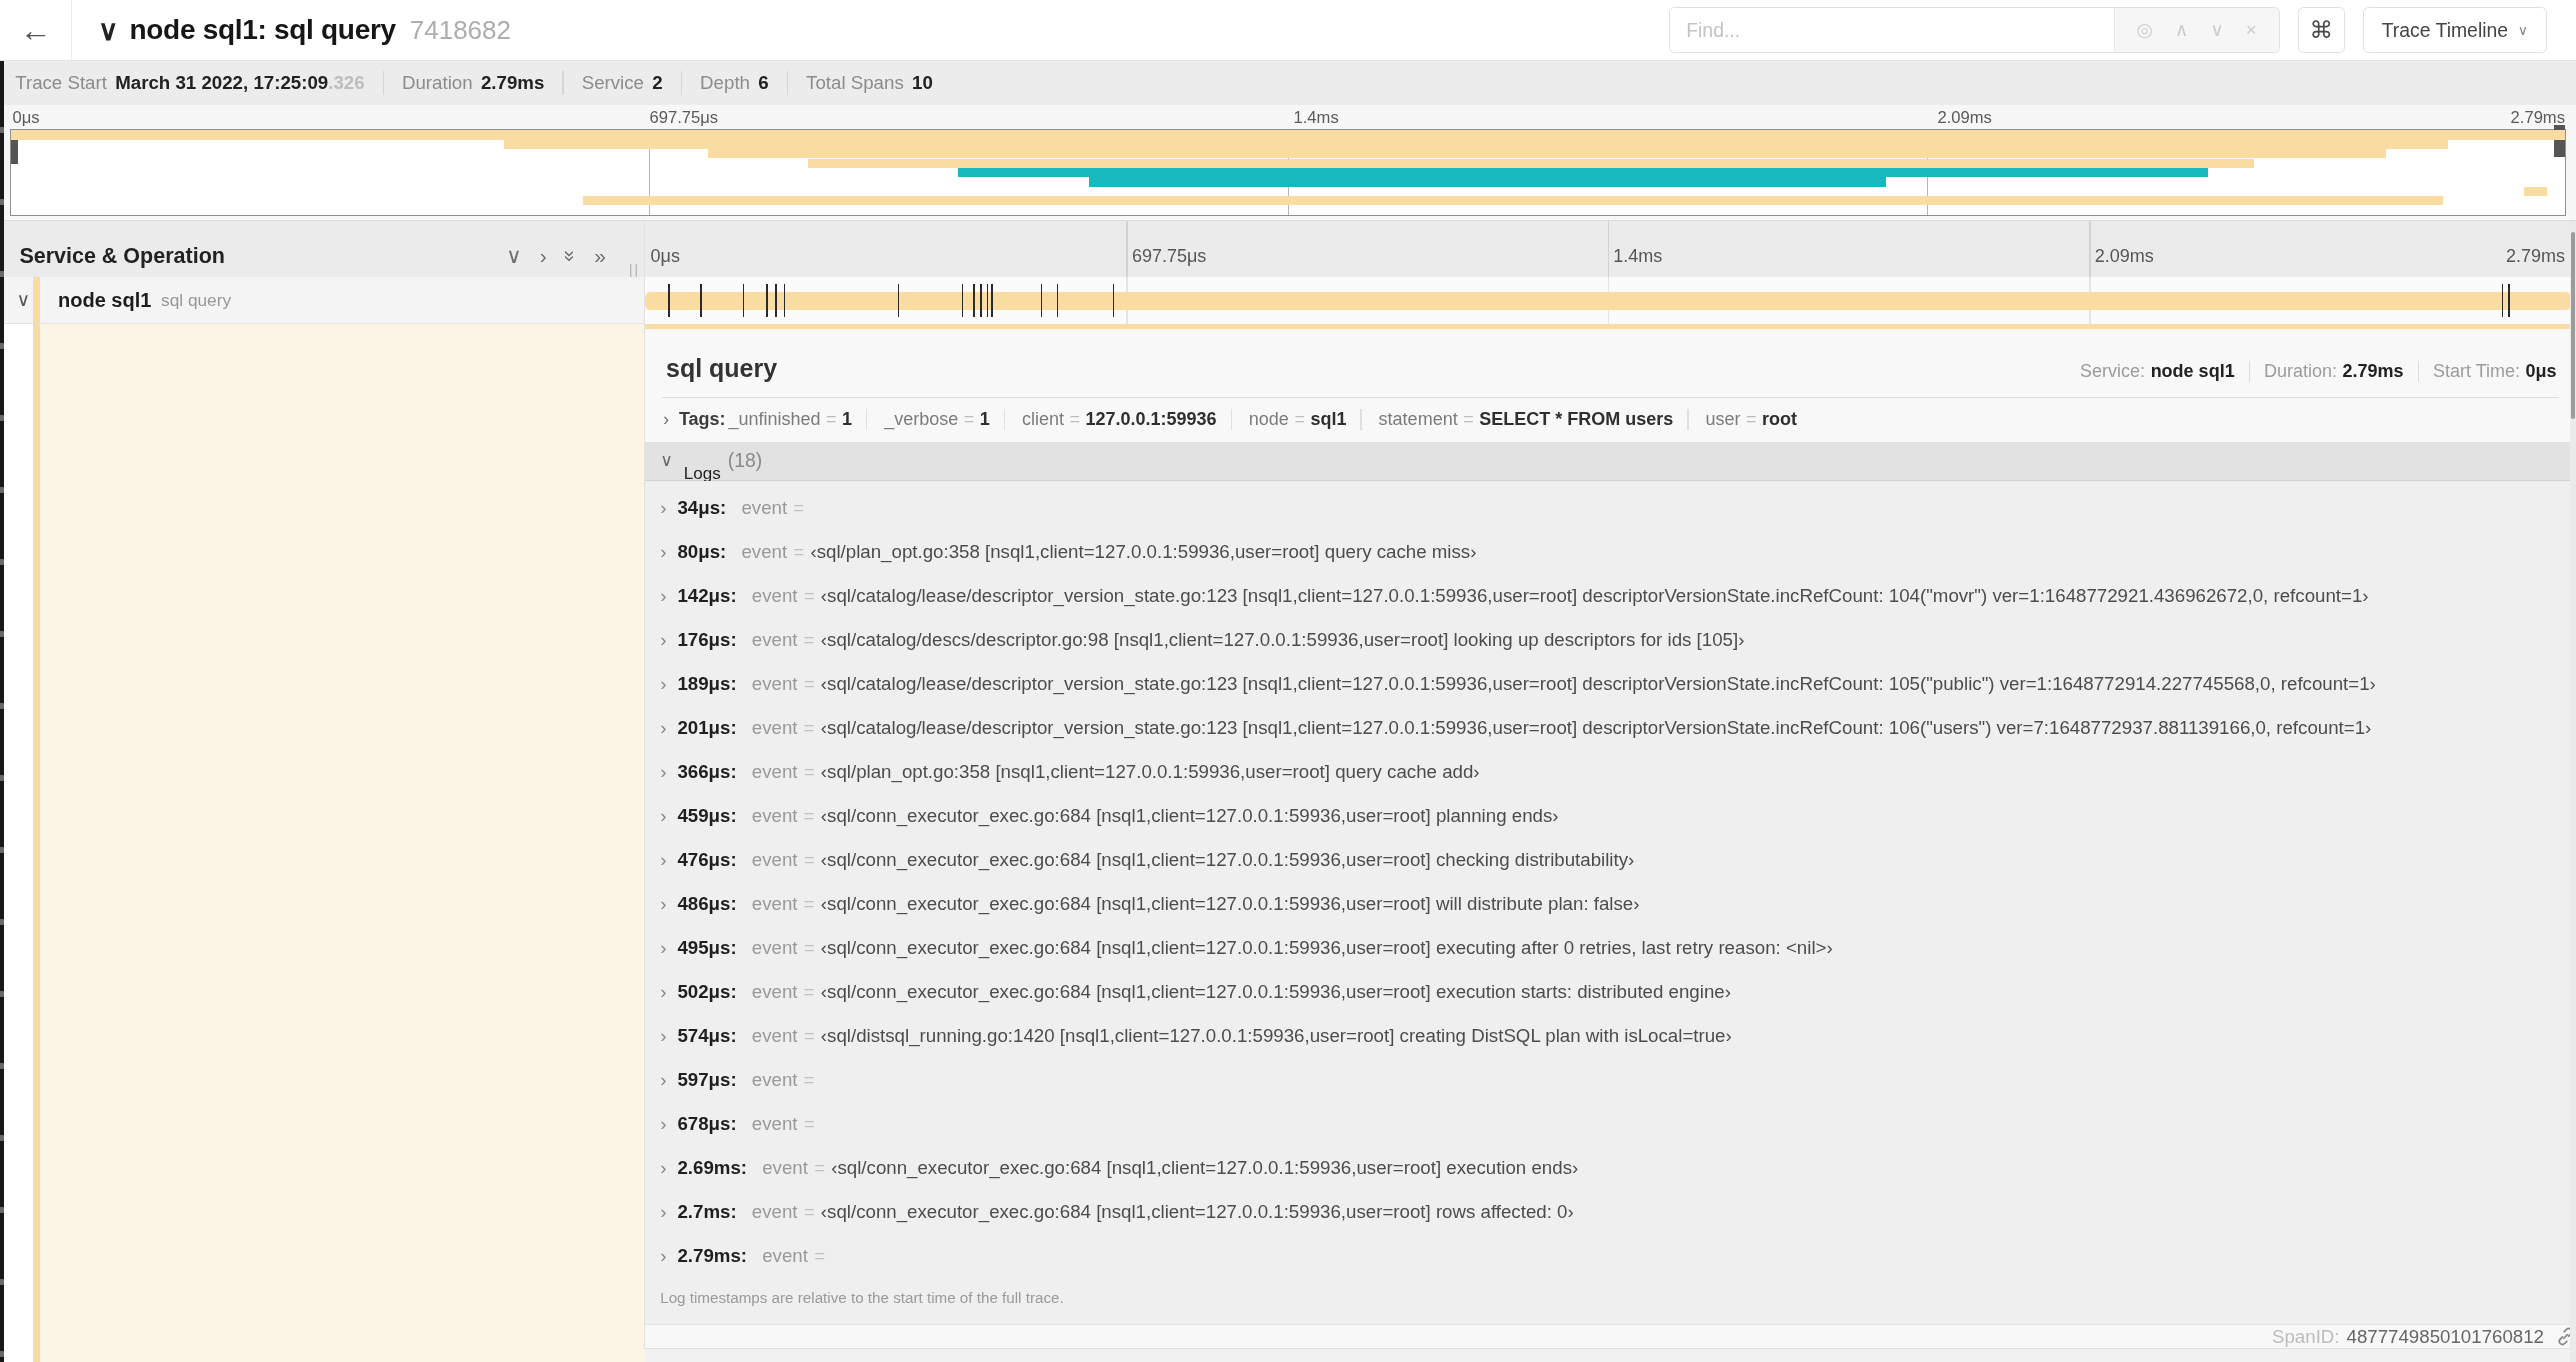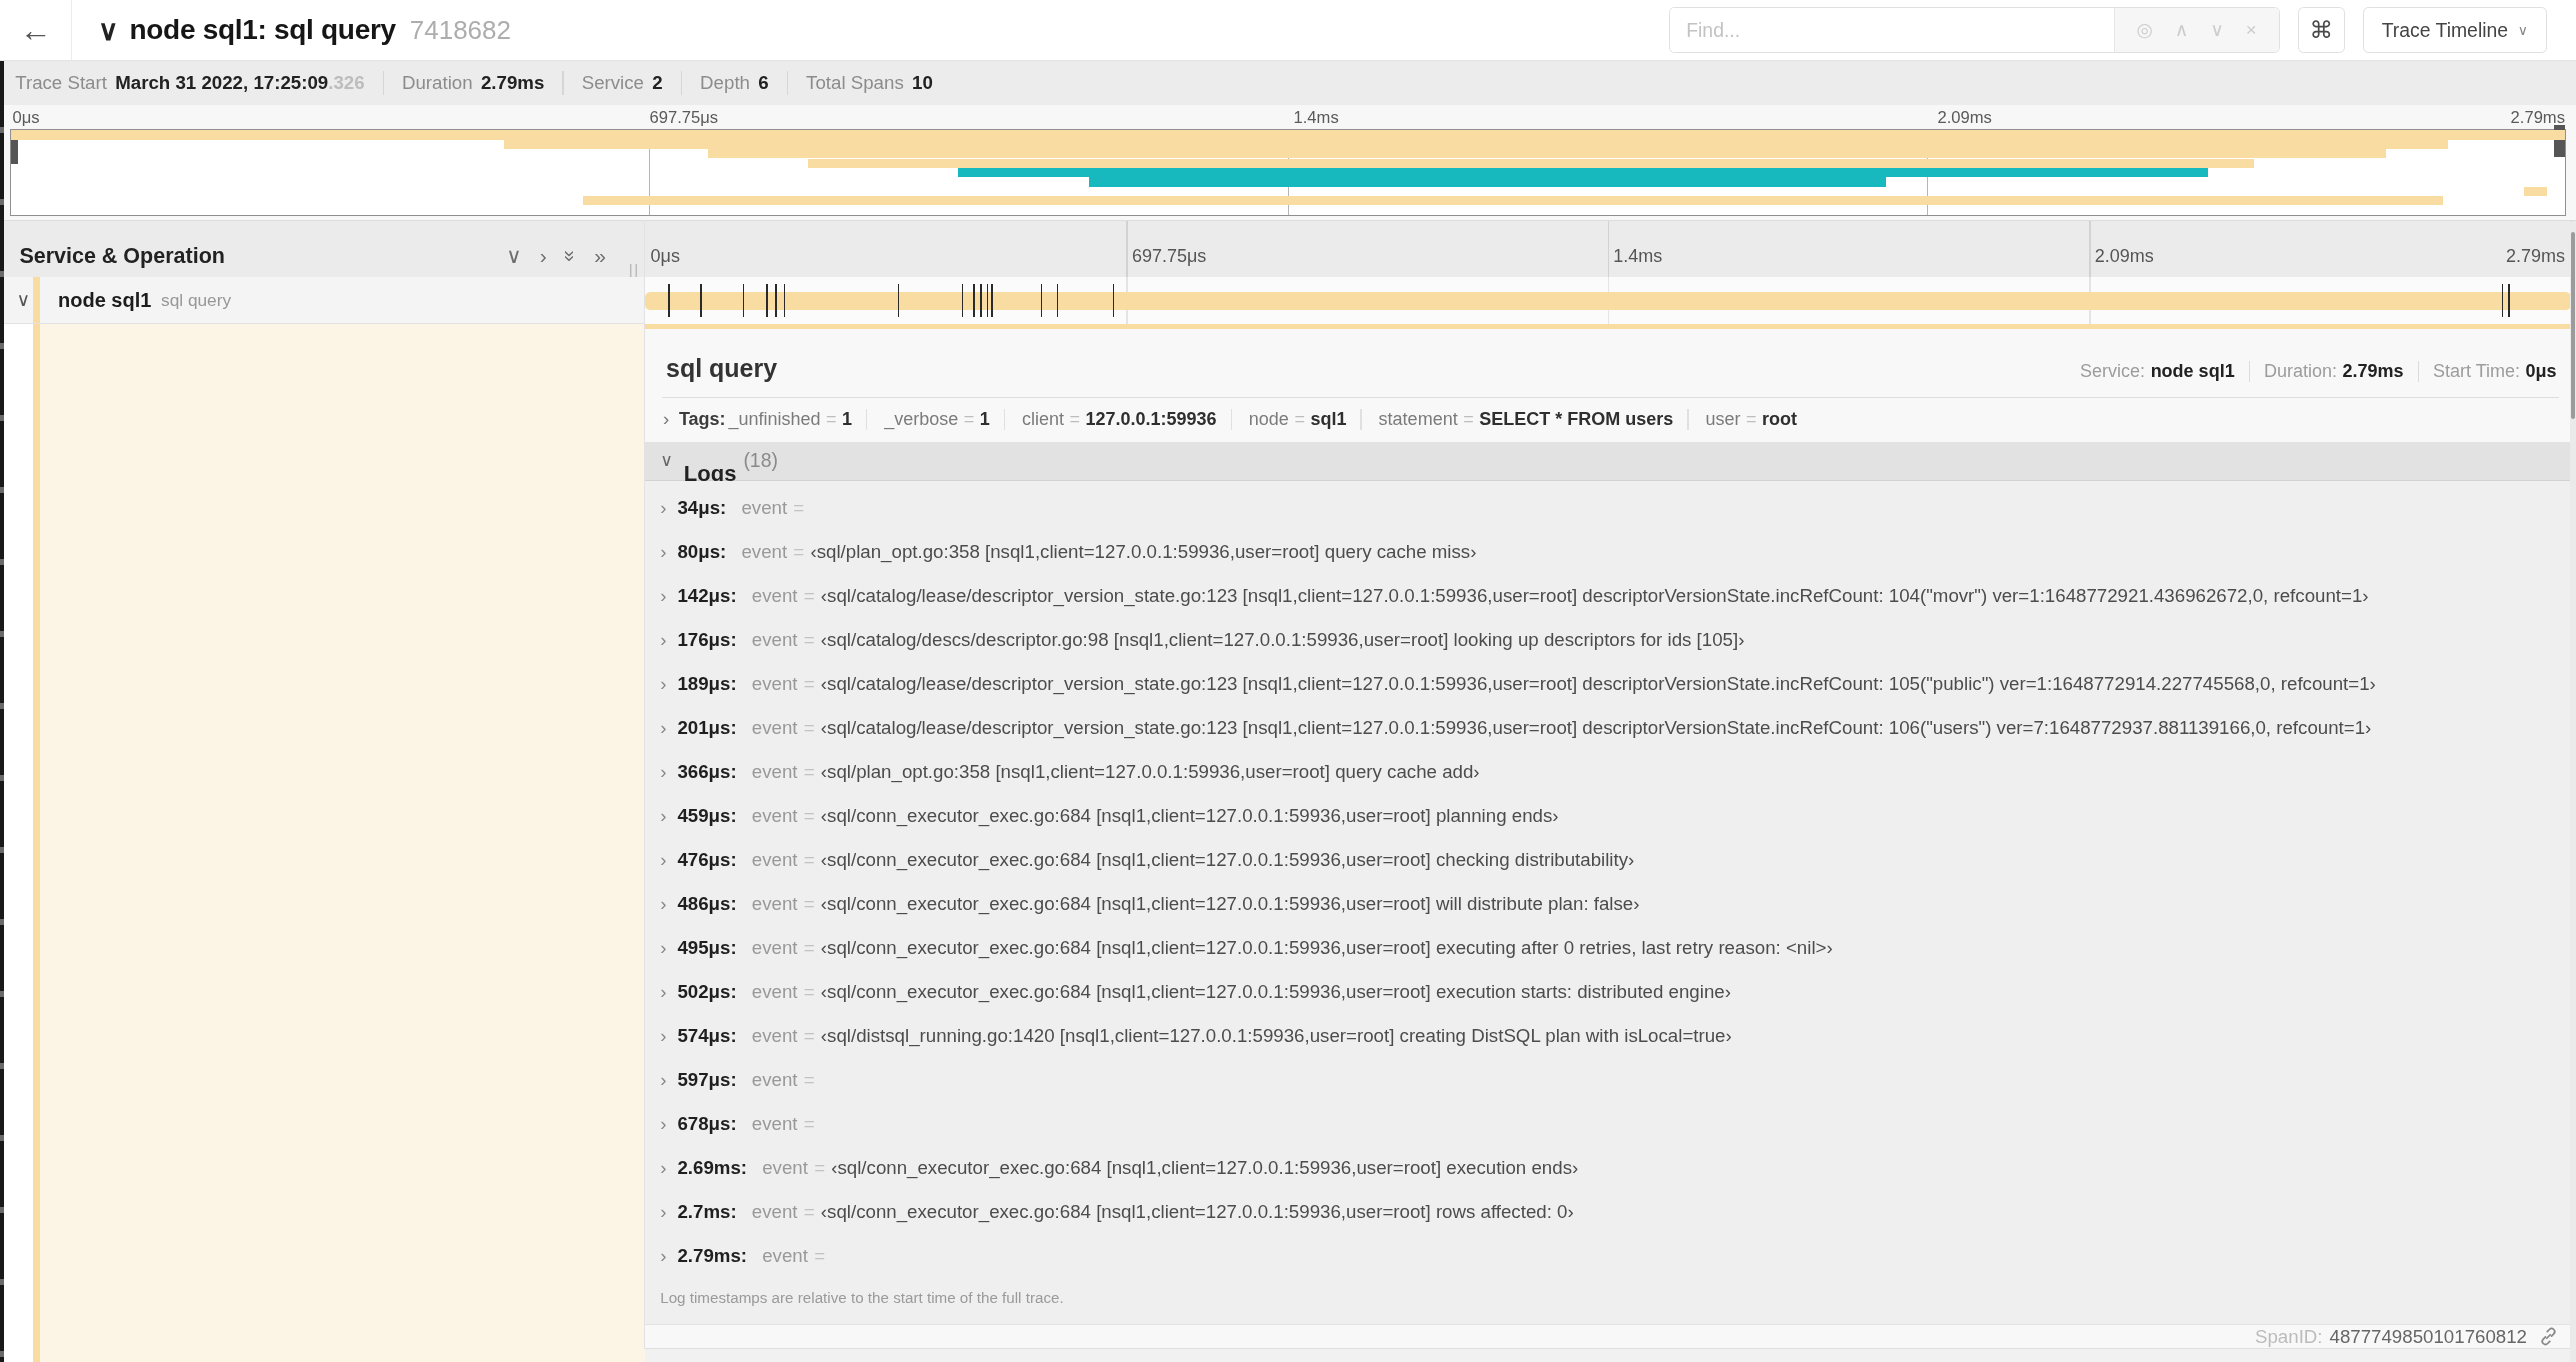--- a/index.html
+++ b/index.html
@@ -93,33 +93,33 @@
   .tags-row { display:flex; align-items:center; margin:9.7px 16.6px 0 18px; height:33px; font-size:18px; cursor:pointer; }
   .tags-row .chev { color:#777; font-size:18.7px; }
   .tags-label { font-weight:700; color:#3c3c3c; margin-left:9.7px; }
   .tag-key { color:#7b7b7b; margin-left:2.8px; }
   .tag-eq { color:#bdbdbd; margin:0 5.5px; }
   .tag-val { color:#2f2f2f; font-weight:700; }
   .tag-sep { width:1.4px; height:21px; background:#e0e0e0; margin:0 14px; }
   .logs-header { margin-top:11px; height:39px; background:#e2e2e2; border-bottom:1.4px solid #d2d2d2;
                  display:flex; align-items:center; padding-left:15.2px; cursor:pointer; }
   .logs-header .chev { color:#666; font-size:17.3px; }
-  .logs-title { font-weight:700; color:#222; font-size:22px; margin-left:11px;margin-top:27px; }
+  .logs-title { font-weight:400; color:#222; font-size:17px; margin-left:11px;margin-top:27px; }
   .logs-count { color:#8a8a8a; font-size:19.4px; margin-left:7px; }
   .logs-body { background:#efefef; padding:5.5px 0 0 15.2px; }
   .log-row { height:44px; display:flex; align-items:center; font-size:18.7px; white-space:nowrap; overflow:hidden; cursor:pointer; }
   .log-row .chev { color:#888; }
   .log-t { font-weight:700; color:#1f1f1f; margin-left:11px; }
   .log-key { color:#999; margin-left:15.2px; }
   .log-eq { color:#c2c2c2; margin:0 6.2px; }
   .log-val { color:#4c4c4c; }
   .logs-foot { background:#efefef; padding:11px 0 18px 15.2px; font-size:15.2px; color:#9a9a9a; }
   .detail-spacer { flex:1; background:#efefef; }
   .spanid-bar { border-top:1.4px solid #e2e2e2; background:#f8f8f8; height:33px; display:flex; align-items:center;
-                justify-content:flex-end; padding-right:17px; font-size:18.7px; }
+                justify-content:flex-end; padding-right:0; font-size:18.7px; }
   .spanid-label { color:#bcbcbc; }
   .spanid-value { color:#666; margin-left:7px; }
   .link-icon { margin-left:11px; cursor:pointer; display:flex; }
 
   
   .col-divider { position:absolute; left:644px; top:220px; bottom:14px; width:1.4px; background:#e2e2e2; z-index:4; }
   .left-edge { position:absolute; left:0; top:61px; bottom:0; width:3.5px; background:#181818;
                background-image:repeating-linear-gradient(to bottom, #181818 0 66px, #6a6a6a 66px 72px); z-index:9; }
   .vscroll { position:absolute; right:0; top:222px; bottom:0; width:6.2px; background:#eaeaea; z-index:8; }
   .vthumb { position:absolute; right:0.7px; top:9.7px; width:4.8px; height:187px; background:#9b9b9b; border-radius:2.8px; }

